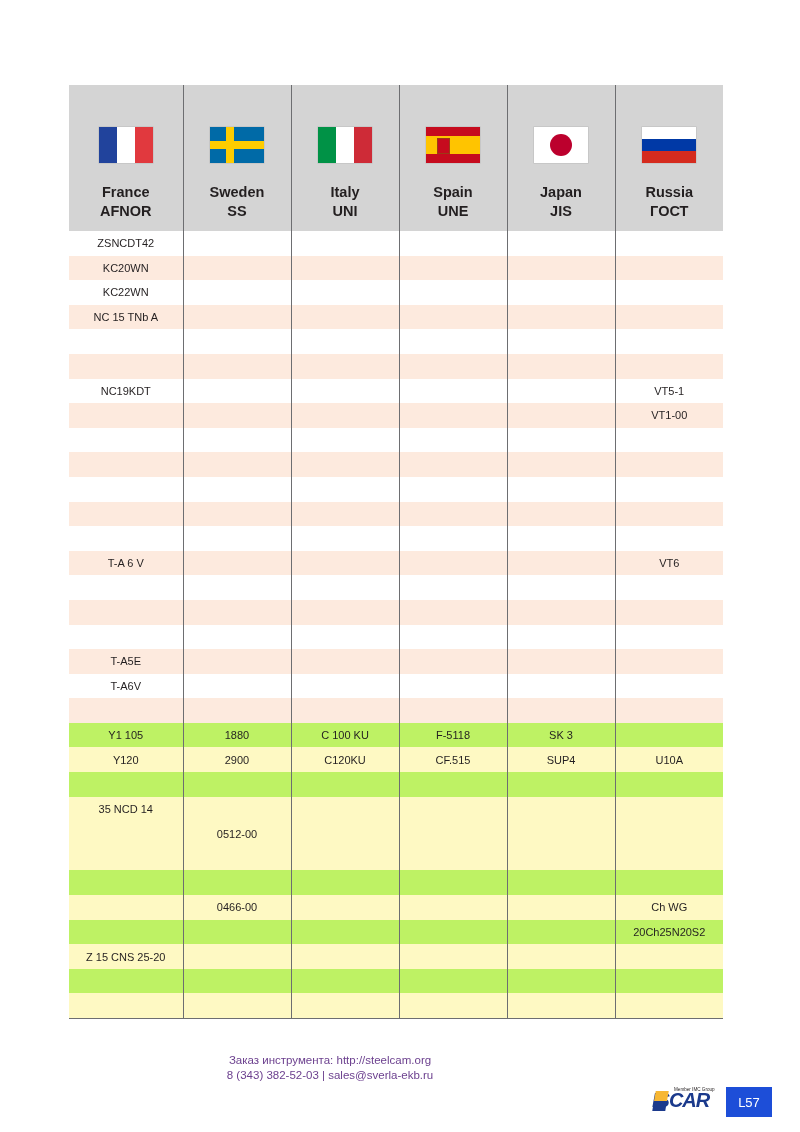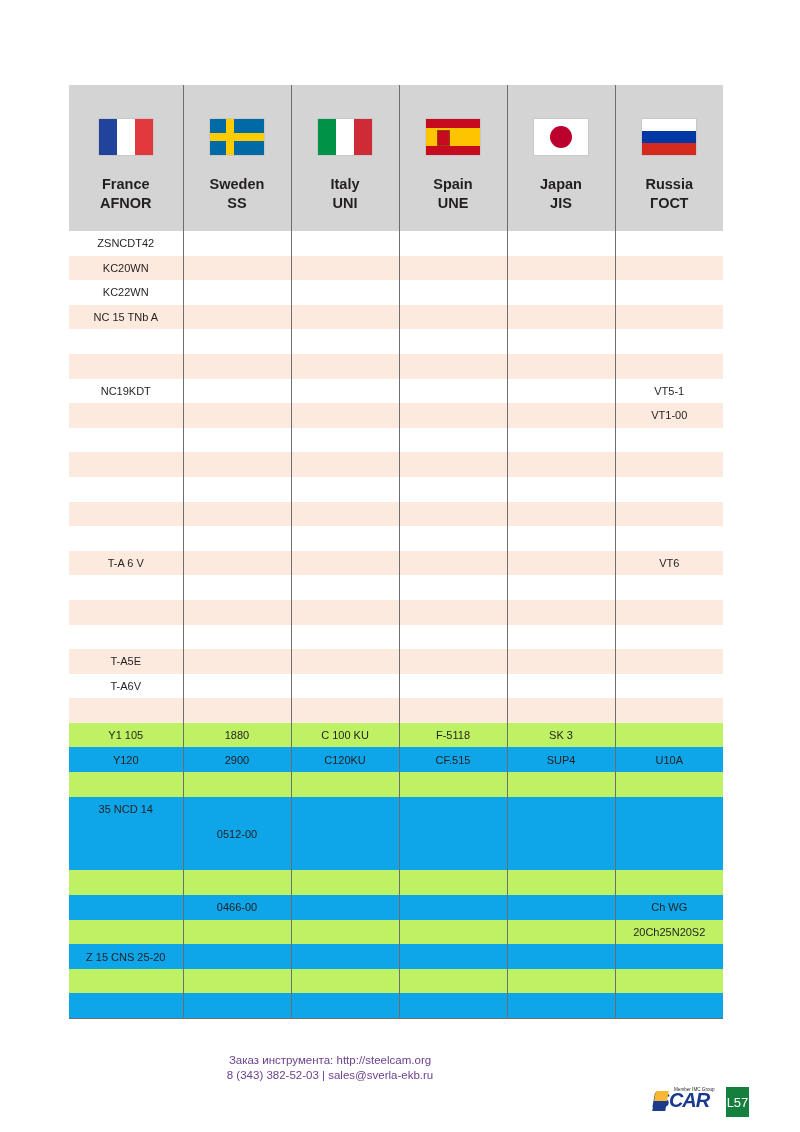--- a/index.html
+++ b/index.html
@@ -109,21 +109,21 @@
 
   .flag-ru { display: flex; flex-direction: column; }
   .flag-ru i { display: block; width: 100%; flex: 1; }
   .flag-ru i:nth-child(1) { background: #ffffff; }
   .flag-ru i:nth-child(2) { background: #0039a6; }
   .flag-ru i:nth-child(3) { background: #d52b1e; }
 
   .hdr-country {
     font-size: 14.5px;
     line-height: 19px;
-    padding-bottom: 18px;
+    padding-bottom: 10px;
     color: #231f20;
   }
   .hdr-country .std {
     display: block;
     text-align: center;
   }
 
   
   tbody td {
     height: 24.6px;
@@ -133,21 +133,21 @@
     border-left: 1px solid #6d6e71;
     border-right: 1px solid #6d6e71;
     white-space: nowrap;
     overflow: hidden;
   }
   tbody td:first-child { border-left: none; }
   tbody td:last-child { border-right: none; }
 
   tbody tr.tint td { background: #fdeade; }
   tbody tr.plain td { background: #ffffff; }
-  tbody tr.grey td { background: #0ea5e9; }
+  tbody tr.grey td { background: #fef9c3; }
   tbody tr.greyplain td { background: #bef264; }
 
   tbody tr.last td { border-bottom: 1px solid #6d6e71; }
 
   
   .footer {
     position: absolute;
     left: 0;
     top: 1041px;
     width: 649px;
@@ -195,23 +195,23 @@
     font-size: 4.6px;
     color: #231f20;
     line-height: 6px;
     text-align: left;
     width: 44px;
   }
   .page-num {
     position: absolute;
     left: 726px;
     top: 1087px;
-    width: 23px;
+    width: 46px;
     height: 30px;
-    background: #15803d;
+    background: #1d4ed8;
     color: #ffffff;
     font-size: 13px;
     display: flex;
     align-items: center;
     justify-content: center;
   }
 </style>
 </head>
 <body>
 

